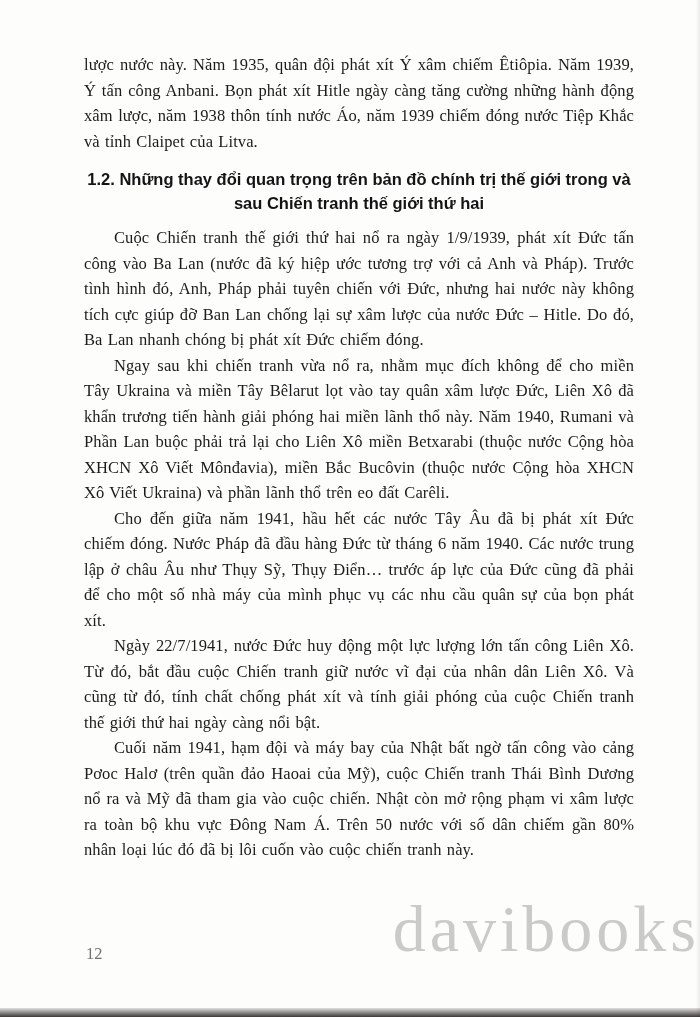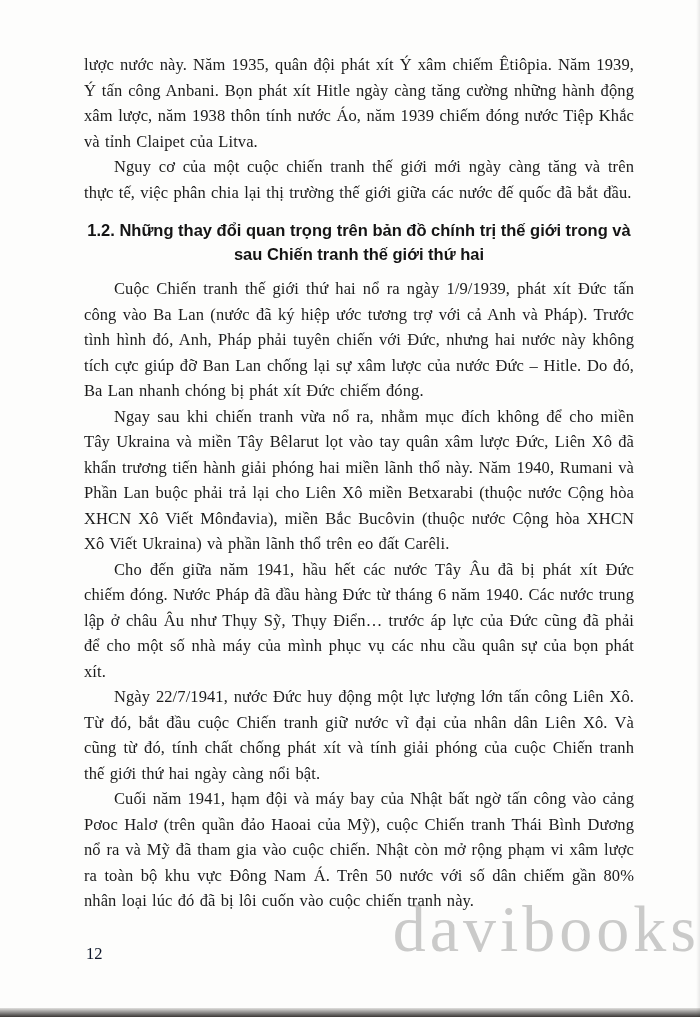--- a/index.html
+++ b/index.html
@@ -47,21 +47,21 @@
     margin: 13px 0 10px 0;
     color: #141414;
     text-align: center;
   }
 
   .page-number {
     position: absolute;
     left: 86px;
     top: 944px;
     font-size: 16.5px;
-    color: #0f172a;
+    color: #737373;
   }
 
   .watermark {
     position: absolute;
     left: 0;
     right: 0;
     top: 896px;
     text-align: right;
     pointer-events: none;
     user-select: none;
@@ -102,21 +102,20 @@
     background: linear-gradient(to right, rgba(0,0,0,0), rgba(0,0,0,0.08));
   }
 </style>
 </head>
 <body>
 
 <div class="page">
 
   <div class="content">
     <p class="para no-indent">lược nước này. Năm 1935, quân đội phát xít Ý xâm chiếm Êtiôpia. Năm 1939, Ý tấn công Anbani. Bọn phát xít Hitle ngày càng tăng cường những hành động xâm lược, năm 1938 thôn tính nước Áo, năm 1939 chiếm đóng nước Tiệp Khắc và tỉnh Claipet của Litva.</p>
-    <p class="para">Nguy cơ của một cuộc chiến tranh thế giới mới ngày càng tăng và trên thực tế, việc phân chia lại thị trường thế giới giữa các nước đế quốc đã bắt đầu.</p>
 
     <h2 class="heading">1.2. Những thay đổi quan trọng trên bản đồ chính trị thế giới trong và sau Chiến tranh thế giới thứ hai</h2>
 
     <p class="para">Cuộc Chiến tranh thế giới thứ hai nổ ra ngày 1/9/1939, phát xít Đức tấn công vào Ba Lan (nước đã ký hiệp ước tương trợ với cả Anh và Pháp). Trước tình hình đó, Anh, Pháp phải tuyên chiến với Đức, nhưng hai nước này không tích cực giúp đỡ Ban Lan chống lại sự xâm lược của nước Đức – Hitle. Do đó, Ba Lan nhanh chóng bị phát xít Đức chiếm đóng.</p>
     <p class="para">Ngay sau khi chiến tranh vừa nổ ra, nhằm mục đích không để cho miền Tây Ukraina và miền Tây Bêlarut lọt vào tay quân xâm lược Đức, Liên Xô đã khẩn trương tiến hành giải phóng hai miền lãnh thổ này. Năm 1940, Rumani và Phần Lan buộc phải trả lại cho Liên Xô miền Betxarabi (thuộc nước Cộng hòa XHCN Xô Viết Mônđavia), miền Bắc Bucôvin (thuộc nước Cộng hòa XHCN Xô Viết Ukraina) và phần lãnh thổ trên eo đất Carêli.</p>
     <p class="para">Cho đến giữa năm 1941, hầu hết các nước Tây Âu đã bị phát xít Đức chiếm đóng. Nước Pháp đã đầu hàng Đức từ tháng 6 năm 1940. Các nước trung lập ở châu Âu như Thụy Sỹ, Thụy Điển… trước áp lực của Đức cũng đã phải để cho một số nhà máy của mình phục vụ các nhu cầu quân sự của bọn phát xít.</p>
     <p class="para">Ngày 22/7/1941, nước Đức huy động một lực lượng lớn tấn công Liên Xô. Từ đó, bắt đầu cuộc Chiến tranh giữ nước vĩ đại của nhân dân Liên Xô. Và cũng từ đó, tính chất chống phát xít và tính giải phóng của cuộc Chiến tranh thế giới thứ hai ngày càng nổi bật.</p>
     <p class="para">Cuối năm 1941, hạm đội và máy bay của Nhật bất ngờ tấn công vào cảng Pơoc Halơ (trên quần đảo Haoai của Mỹ), cuộc Chiến tranh Thái Bình Dương nổ ra và Mỹ đã tham gia vào cuộc chiến. Nhật còn mở rộng phạm vi xâm lược ra toàn bộ khu vực Đông Nam Á. Trên 50 nước với số dân chiếm gần 80% nhân loại lúc đó đã bị lôi cuốn vào cuộc chiến tranh này.</p>
   </div>
 

